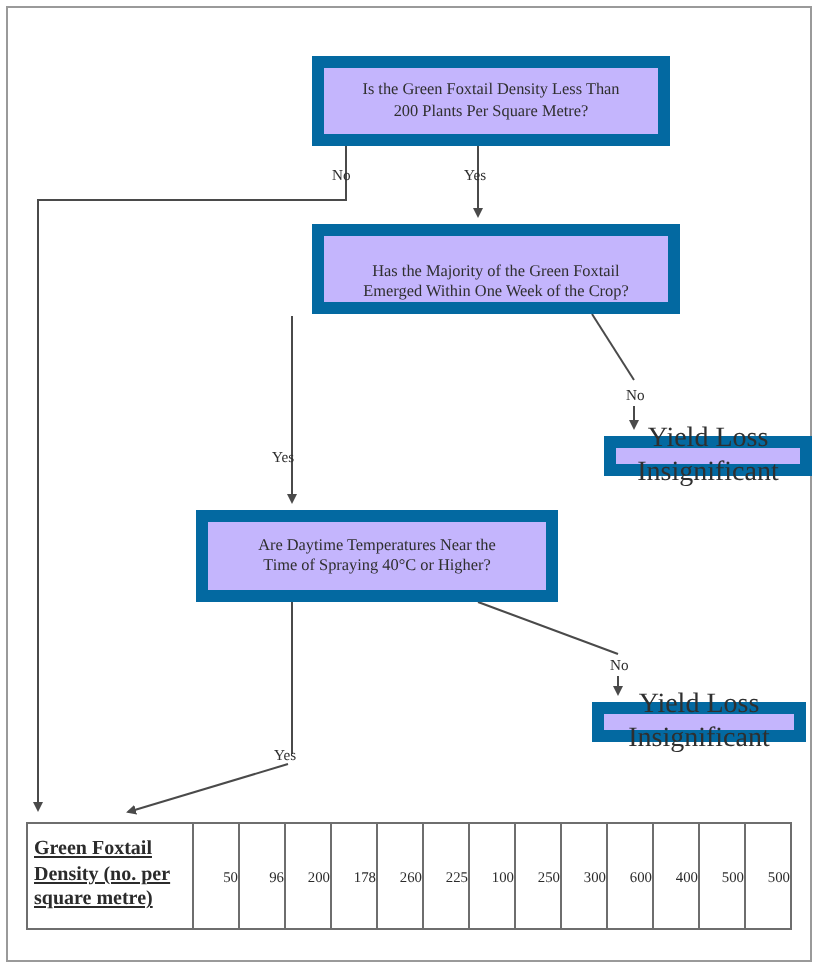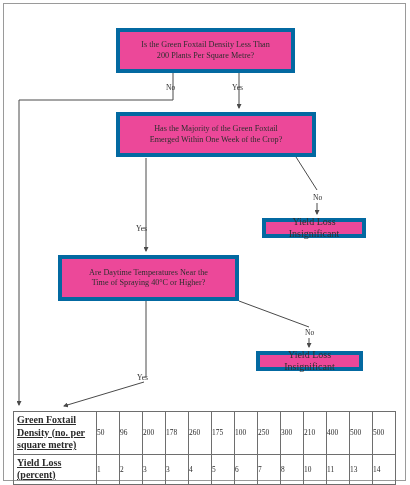--- a/index.html
+++ b/index.html
@@ -22,34 +22,35 @@
     top: 3px;
     width: 403px;
     height: 478px;
     border: 1px solid #9a9a9a;
     box-sizing: border-box;
     pointer-events: none;
   }
   .node {
     position: absolute;
     box-sizing: border-box;
-    border: 4px solid #0369a1;
-    background: #ec4899;
+    border: 6px solid #0369a1;
+    background: #c4b5fd;
     display: flex;
     align-items: center;
     justify-content: center;
     text-align: center;
     line-height: 1.25;
     color: #2f2f2f;
+    margin-left: 40px;
   }
   .decision {
     font-size: 8.2px;
   }
   .terminal {
-    font-size: 10px;
+    font-size: 14px;
   }
   .node .txt {
     display: block;
     white-space: pre-line;
     padding: 0 4px;
   }
   .edge-label {
     position: absolute;
     font-size: 7.6px;
     color: #2f2f2f;
@@ -75,21 +76,21 @@
   table.datatable {
     border-collapse: collapse;
     width: 383px;
     height: 54px;
     table-layout: fixed;
     border: 1.6px solid #333333;
   }
   table.datatable td {
     border: 1px solid #6e6e6e;
     font-size: 7.4px;
-    text-align: left;
+    text-align: right;
     vertical-align: middle;
     padding: 0;
     color: #2b2b2b;
   }
   table.datatable td.rowlabel {
     text-align: left;
     font-weight: bold;
     font-size: 10px;
     padding: 2px 3px;
     line-height: 1.25;
@@ -130,21 +131,21 @@
   </svg>
 
   <div class="node decision" style="left:116px; top:28px; width:179px; height:45px;">
     <span class="txt">Is the Green Foxtail Density Less Than
 200 Plants Per Square Metre?</span>
   </div>
 
   <div class="edge-label" style="left:166px; top:84px;">No</div>
   <div class="edge-label" style="left:232px; top:84px;">Yes</div>
 
-  <div class="node decision" style="left:116px; top:112px; width:200px; height:45px;">
+  <div class="node decision" style="left:116px; top:112px; width:184px; height:45px;align-items:flex-end;">
     <span class="txt">Has the Majority of the Green Foxtail
 Emerged Within One Week of the Crop?</span>
   </div>
 
   <div class="edge-label" style="left:136px; top:225px;">Yes</div>
   <div class="edge-label" style="left:313px; top:194px;">No</div>
 
   <div class="node terminal" style="left:262px; top:218px; width:104px; height:20px;">
     <span class="txt">Yield Loss Insignificant</span>
   </div>
@@ -166,43 +167,26 @@
       <tbody>
         <tr class="row-density">
           <td class="rowlabel" style="white-space: pre-line;">Green Foxtail
 Density (no. per
 square metre)</td>
           <td>50</td>
           <td>96</td>
           <td>200</td>
           <td>178</td>
           <td>260</td>
-          <td>175</td>
+          <td>225</td>
           <td>100</td>
           <td>250</td>
           <td>300</td>
-          <td>210</td>
+          <td>600</td>
           <td>400</td>
           <td>500</td>
           <td>500</td>
-        </tr>
-        <tr class="row-loss">
-          <td class="rowlabel" style="white-space: pre-line;">Yield Loss
-(percent)</td>
-          <td>1</td>
-          <td>2</td>
-          <td>3</td>
-          <td>3</td>
-          <td>4</td>
-          <td>5</td>
-          <td>6</td>
-          <td>7</td>
-          <td>8</td>
-          <td>10</td>
-          <td>11</td>
-          <td>13</td>
-          <td>14</td>
         </tr>
       </tbody>
     </table>
   </div>
 
 </div>
 
 </body></html>

